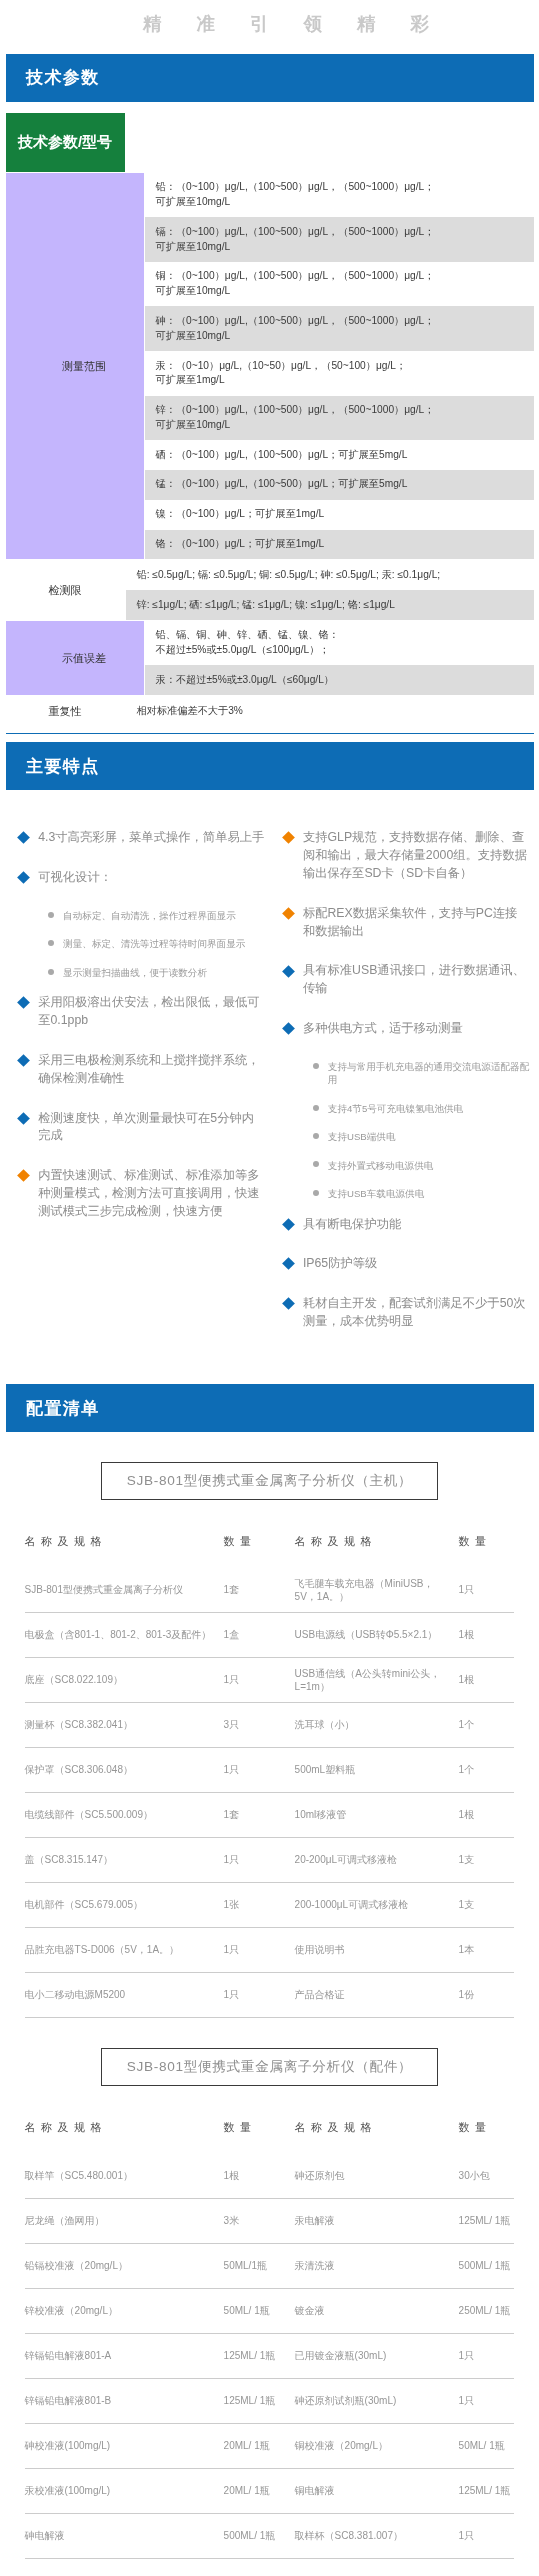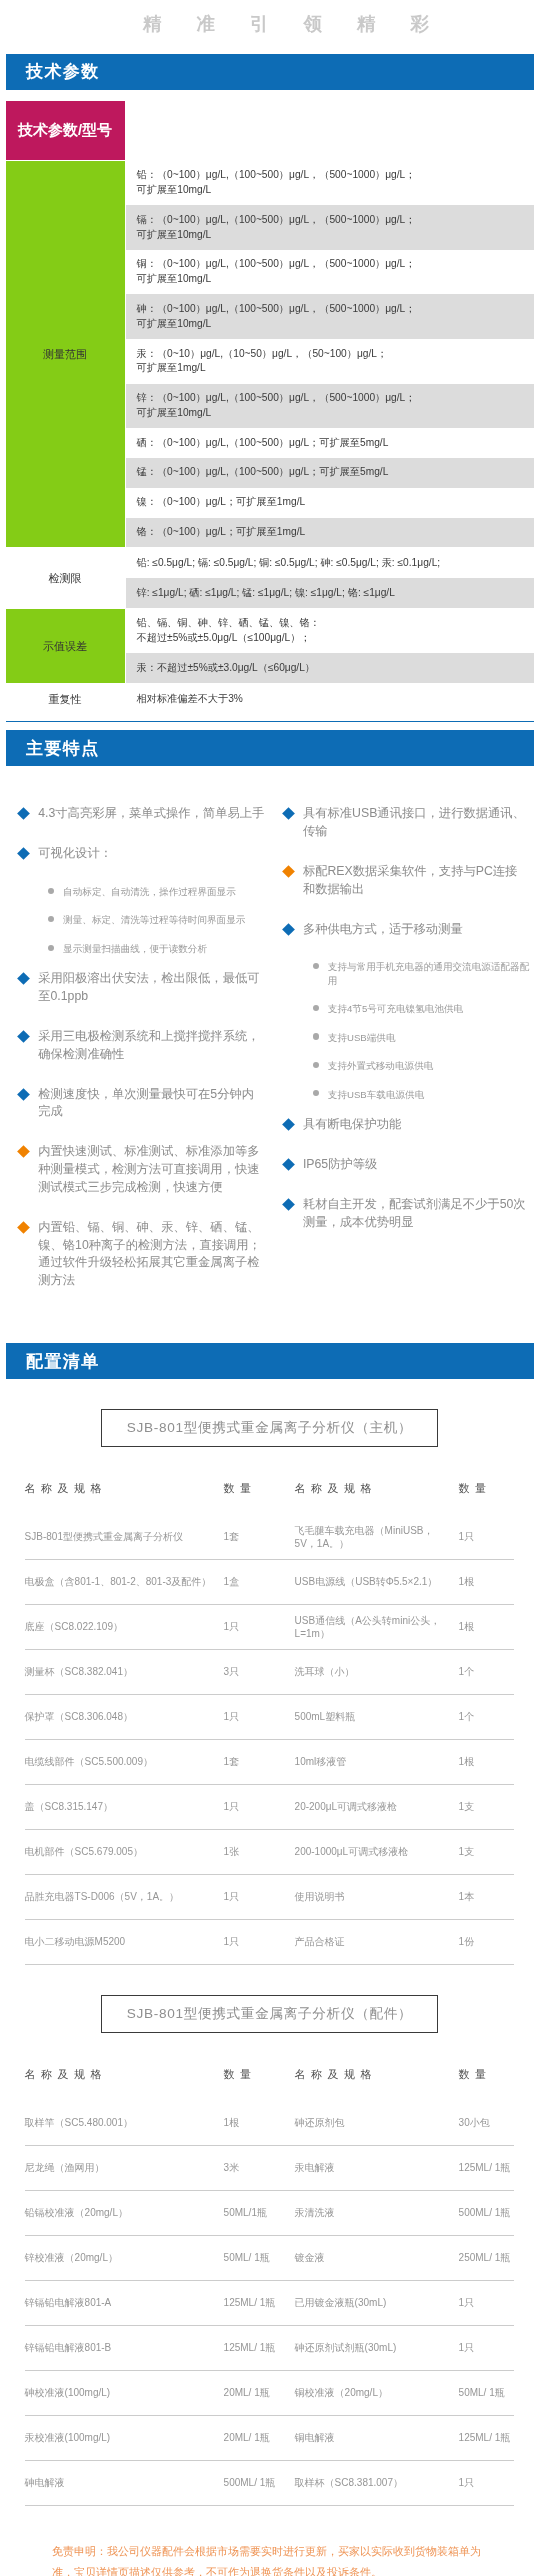--- a/index.html
+++ b/index.html
@@ -18,47 +18,47 @@
     color:#c9c9c9;
     font-size:18.4px;
     font-weight:bold;
     letter-spacing:15px;
     margin-left:48px;
   }
 
   
   .banner{
     margin:8.2px 5.5px 0;
-    height:36px;
+    height:48px;
     background:#0d6cb5;
     display:flex;
     align-items:center;
     padding-left:20.5px;
     box-sizing:border-box;
   }
   .banner span{color:#fff;font-size:17px;font-weight:bold;letter-spacing:1.4px;}
 
   
   .spec-table{margin:11px 5.5px 0;}
   .spec-header{display:flex;height:59px;}
   .spec-header .hl{
-    width:119px;background:#be185d;color:#fff;font-size:15px;font-weight:bold;
+    width:119px;background:#15803d;color:#fff;font-size:15px;font-weight:bold;
     display:flex;align-items:center;justify-content:center;border-right:1.4px solid #fff;
   }
   .spec-header .hr{
     flex:1;background:#0d6cb5;color:#fff;font-size:18.4px;font-weight:bold;
     display:flex;align-items:center;justify-content:center;letter-spacing:0.7px;
   }
   .spec-group{display:flex;border-top:1.4px solid #fff;}
   .spec-label{
     width:119px;border-right:1.4px solid #fff;
     display:flex;align-items:center;justify-content:center;
     font-size:11px;color:#333;background:#fff;flex:none;
   }
-  .spec-group.shade .spec-label{background:#84cc16;}
+  .spec-group.shade .spec-label{background:#c4b5fd;padding-left:19px;}
   .spec-rows{flex:1;display:flex;flex-direction:column;}
   .spec-row{
     padding:7.5px 11px;font-size:10.2px;line-height:1.45;color:#3a3a3a;
     white-space:pre-line;background:#fff;
   }
   .spec-row.stripe{background:#dcdcdc;}
   .table-rule{height:1.4px;background:#0d6cb5;margin:6.8px 5.5px 0;}
 
   
   .features{display:flex;padding:33px 9.6px 23px 19px;gap:19px;}
@@ -189,33 +189,33 @@
           <span>采用三电极检测系统和上搅拌搅拌系统，确保检测准确性</span>
         </div>
         <div class="fitem">
           <span class="diamond blue"></span>
           <span>检测速度快，单次测量最快可在5分钟内完成</span>
         </div>
         <div class="fitem">
           <span class="diamond orange"></span>
           <span>内置快速测试、标准测试、标准添加等多种测量模式，检测方法可直接调用，快速测试模式三步完成检测，快速方便</span>
         </div>
+      </div>
+    <div class="fcol">
         <div class="fitem">
           <span class="diamond orange"></span>
-          <span>内置铅、镉、铜、砷、汞、锌、硒、锰、镍、铬10种离子的检测方法，直接调用；通过软件升级轻松拓展其它重金属离子检测方法</span>
-        </div>
-      </div>
-    <div class="fcol">
-        <div class="fitem">
-          <span class="diamond blue"></span>
-          <span>具有标准USB通讯接口，进行数据通讯、传输</span>
+          <span>支持GLP规范，支持数据存储、删除、查阅和输出，最大存储量2000组。支持数据输出保存至SD卡（SD卡自备）</span>
         </div>
         <div class="fitem">
           <span class="diamond orange"></span>
           <span>标配REX数据采集软件，支持与PC连接和数据输出</span>
+        </div>
+        <div class="fitem">
+          <span class="diamond blue"></span>
+          <span>具有标准USB通讯接口，进行数据通讯、传输</span>
         </div>
         <div class="fitem">
           <span class="diamond blue"></span>
           <span>多种供电方式，适于移动测量</span>
         </div>
         <div class="fsub">
           <span class="dot"></span>
           <span>支持与常用手机充电器的通用交流电源适配器配用</span>
         </div>
         <div class="fsub">

